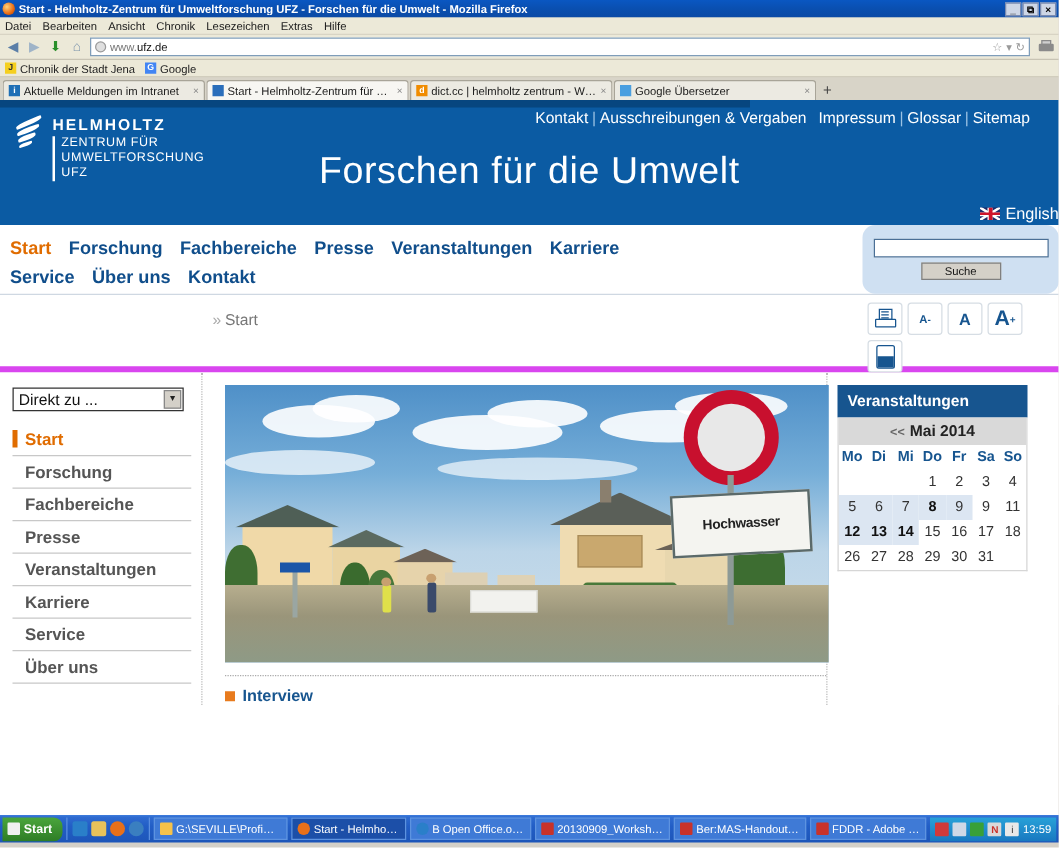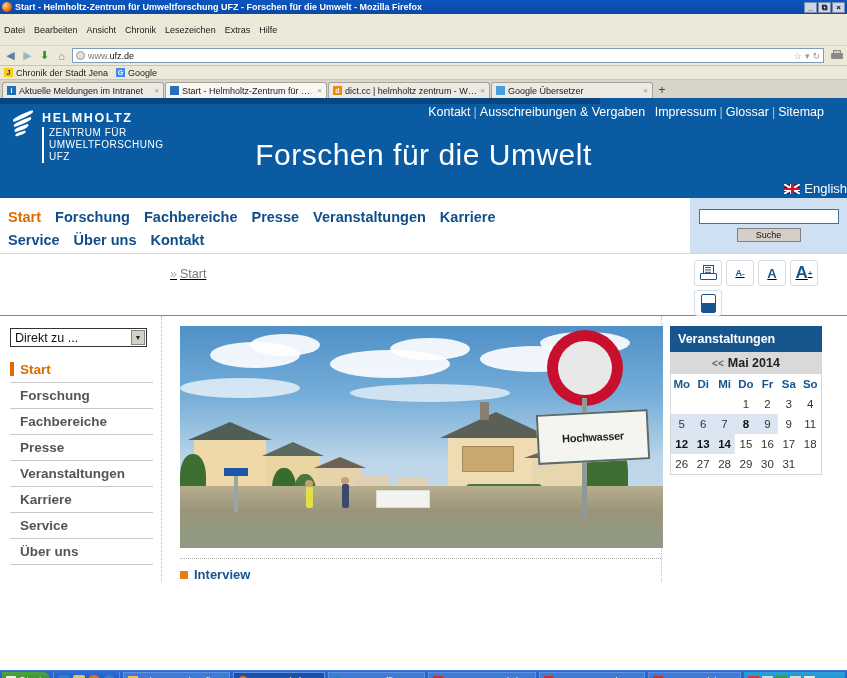--- a/index.html
+++ b/index.html
@@ -9,21 +9,21 @@
   
   #titlebar{height:14px;background:linear-gradient(180deg,#0a57c2 0%,#0a4fb0 50%,#0b4aa5 100%);
     display:flex;align-items:center;color:#fff;font-size:9px;font-weight:bold;padding:0 2px;}
   #titlebar .ff-ic{width:10px;height:10px;border-radius:50%;
     background:radial-gradient(circle at 35% 35%,#ffd27a,#e86a12 60%,#a33c06);margin-right:3px;flex:0 0 auto;}
   #title-text{flex:1;white-space:nowrap;overflow:hidden;text-overflow:clip;}
   #wincontrols{display:flex;gap:1px;}
   #wincontrols span{width:13px;height:11px;background:#cdd6e6;border:1px solid #7a8bb0;
     font-size:8px;line-height:9px;text-align:center;color:#000;font-weight:bold;}
 
-  #menubar{height:32px;background:#ece9d8;display:flex;align-items:center;padding-left:4px;gap:9px;
+  #menubar{height:14px;background:#ece9d8;display:flex;align-items:center;padding-left:4px;gap:9px;
     font-size:9px;color:#1a1a1a;border-bottom:1px solid #d8d4c4;}
   #menubar span{cursor:default;}
 
   #navbar{height:20px;background:#ece9d8;display:flex;align-items:center;padding:0 4px;gap:4px;
     border-bottom:1px solid #c8c4b4;}
   .navbtn{width:13px;height:13px;display:flex;align-items:center;justify-content:center;font-size:11px;}
   .arr-back{color:#5b7fa8;}
   .arr-fwd{color:#9fb4c8;}
   .arr-dl{color:#2a8f2a;}
   .home{color:#7c94ac;}
@@ -79,26 +79,26 @@
   .ukflag .h{left:0;top:4px;width:16px;height:3px;background:#fff;}
   .ukflag .v{left:6px;top:0;width:4px;height:10px;background:#fff;}
   .ukflag .hr{left:0;top:4.6px;width:16px;height:1.6px;background:#cf142b;}
   .ukflag .vr{left:6.8px;top:0;width:2.4px;height:10px;background:#cf142b;}
 
   #navrow{height:56px;background:#fff;display:flex;border-bottom:1px solid #cfd8e2;}
   #mainnav{flex:1;padding:8px 0 0 8px;line-height:22px;}
   #mainnav a{color:#104e8b;font-weight:bold;font-size:14.5px;text-decoration:none;margin-right:14px;white-space:nowrap;}
   #mainnav a.active{color:#e06c00;}
   #searchbox{width:157px;background:#cfe0f2;display:flex;flex-direction:column;align-items:center;
-    justify-content:center;gap:4px;padding:0 6px;}
+    justify-content:center;gap:4px;padding:0 6px;border-radius:10px;}
   #searchbox input{width:140px;height:15px;border:1px solid #4a6f96;font-size:10px;padding:0 3px;background:#fff;}
   #searchbox button{width:64px;height:14px;background:#d4d0c8;border:1px solid #808080;
     font-size:9px;font-family:inherit;color:#111;}
 
-  #crumbrow{height:62px;display:flex;border-bottom:1px solid #d946ef;background:#fff;text-decoration:underline;}
+  #crumbrow{height:62px;display:flex;border-bottom:5px solid #d946ef;background:#fff;}
   #crumbs{flex:1;padding:13px 0 0 170px;color:#777;font-size:12.5px;}
   #crumbs .chev{color:#aaa;margin-right:3px;}
   #tools{width:157px;padding:6px 0 0 4px;display:flex;flex-wrap:wrap;gap:4px;align-content:flex-start;}
   .tbtn{width:28px;height:26px;border:1px solid #d6dde4;border-radius:3px;background:#fff;
     display:flex;align-items:center;justify-content:center;color:#17558f;font-weight:bold;}
   .tbtn.s1{font-size:9px;}
   .tbtn.s2{font-size:13px;}
   .tbtn.s3{font-size:17px;}
   .sup{font-size:8px;vertical-align:super;}
   .printerico{width:17px;height:17px;position:relative;}

